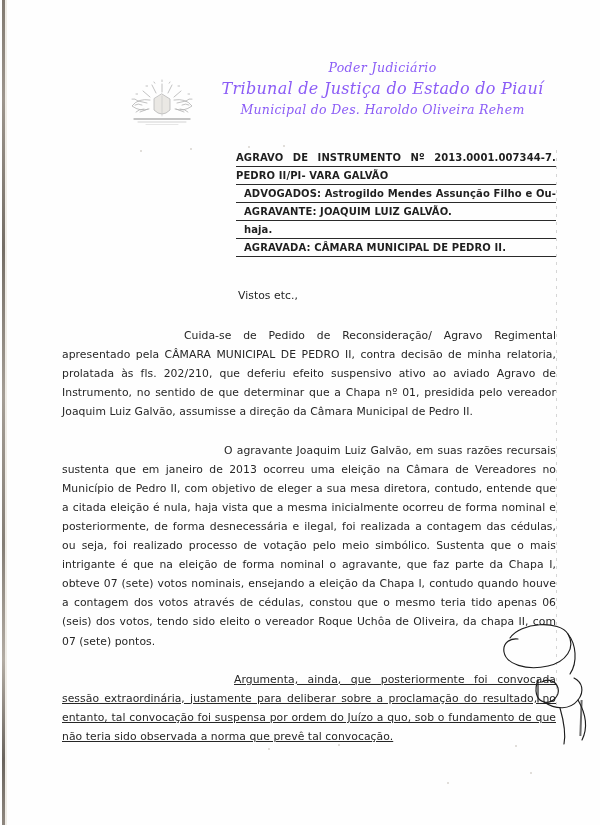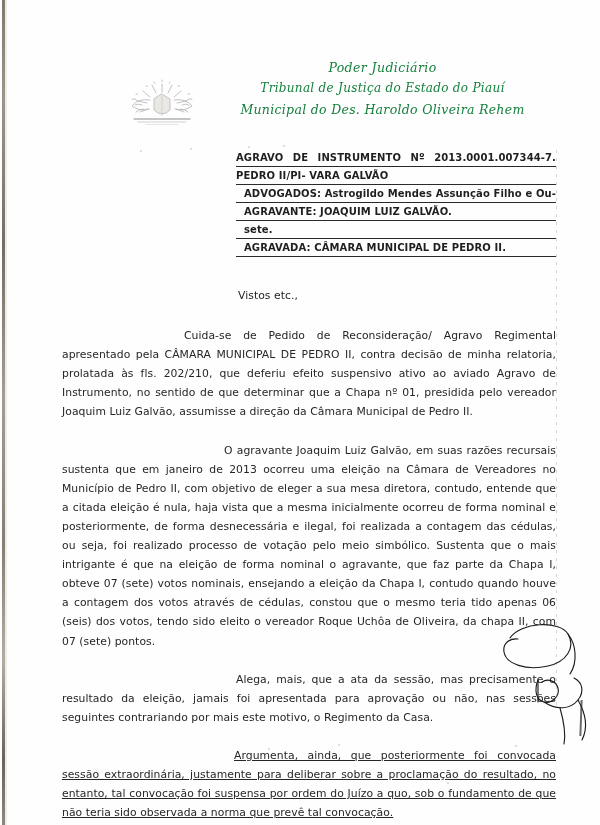--- a/index.html
+++ b/index.html
@@ -86,29 +86,29 @@
   }
 
   .letterhead-lines {
     position: absolute;
     left: 205px;
     top: 0;
     width: 355px;
     text-align: center;
     font-family: "DejaVu Serif", "Liberation Serif", serif;
     font-style: italic;
-    color: #15803d;
+    color: #8b5cf6;
   }
   .lh-line1 {
     font-size: 12.5px;
     letter-spacing: 0.4px;
     line-height: 20px;
   }
   .lh-line2 {
-    font-size: 12px;
+    font-size: 16px;
     letter-spacing: 0.3px;
     line-height: 21px;
   }
   .lh-line3 {
     font-size: 12.5px;
     letter-spacing: 0.3px;
     line-height: 21px;
   }
 
   
@@ -246,32 +246,31 @@
       <div class="lh-line2">Tribunal de Justiça do Estado do Piauí</div>
       <div class="lh-line3">Municipal do Des. Haroldo Oliveira Rehem</div>
     </div>
   </div>
 
   <div class="case-block">
     <span class="case-line justified">AGRAVO DE INSTRUMENTO Nº 2013.0001.007344-7.</span>
     <span class="case-line">PEDRO II/PI- VARA GALVÃO</span>
     <span class="case-line indent justified">ADVOGADOS: Astrogildo Mendes Assunção Filho e Ou-</span>
     <span class="case-line indent">AGRAVANTE: JOAQUIM LUIZ GALVÃO.</span>
-    <span class="case-line indent">sete.</span>
+    <span class="case-line indent">haja.</span>
     <span class="case-line indent">AGRAVADA: CÂMARA MUNICIPAL DE PEDRO II.</span>
   </div>
 
   <div class="body-text">
     <p class="salutation">Vistos etc.,</p>
 
     <p class="para p1">Cuida-se de Pedido de Reconsideração/ Agravo Regimental apresentado pela CÂMARA MUNICIPAL DE PEDRO II, contra decisão de minha relatoria, prolatada às fls. 202/210, que  deferiu efeito suspensivo ativo ao aviado Agravo de Instrumento, no sentido de que determinar que a Chapa nº 01, presidida pelo vereador Joaquim Luiz Galvão, assumisse a direção da Câmara Municipal de Pedro II.</p>
 
     <p class="para p2">O agravante Joaquim Luiz Galvão, em suas razões recursais sustenta que em janeiro de 2013 ocorreu uma eleição na Câmara de Vereadores no Município de Pedro II, com objetivo de eleger a sua mesa diretora, contudo, entende que a citada eleição é nula, haja vista que a mesma inicialmente ocorreu de forma nominal e posteriormente, de forma desnecessária e ilegal, foi realizada a contagem das cédulas, ou seja, foi realizado processo de votação pelo meio simbólico. Sustenta que o mais intrigante é que na eleição de forma nominal o agravante, que faz parte da Chapa I, obteve 07 (sete) votos nominais, ensejando a eleição da Chapa I, contudo quando houve a contagem dos votos através de cédulas, constou que o mesmo teria tido apenas 06 (seis) dos votos, tendo sido eleito o vereador Roque Uchôa de Oliveira, da chapa II, com 07 (sete) pontos.</p>
 
-    <p class="para p3">Alega, mais, que a ata da sessão, mas precisamente o resultado da eleição, jamais foi apresentada para aprovação ou não, nas sessões seguintes contrariando por mais este motivo, o Regimento da Casa.</p>
 
     <p class="para p4">Argumenta, ainda, que posteriormente foi convocada sessão extraordinária, justamente para deliberar sobre a proclamação do resultado, no entanto, tal convocação foi suspensa por ordem do Juízo a quo, sob o fundamento de que não teria sido observada a norma que prevê tal convocação.</p>
   </div>
 
   <div class="signature">
     <svg viewBox="0 0 112 128" width="112" height="128" aria-hidden="true">
       <g fill="none" stroke="#1d1d1d" stroke-width="1.15" stroke-linecap="round" stroke-linejoin="round">
 
         <path d="M24 20
                  C 34 4, 74 2, 82 16

